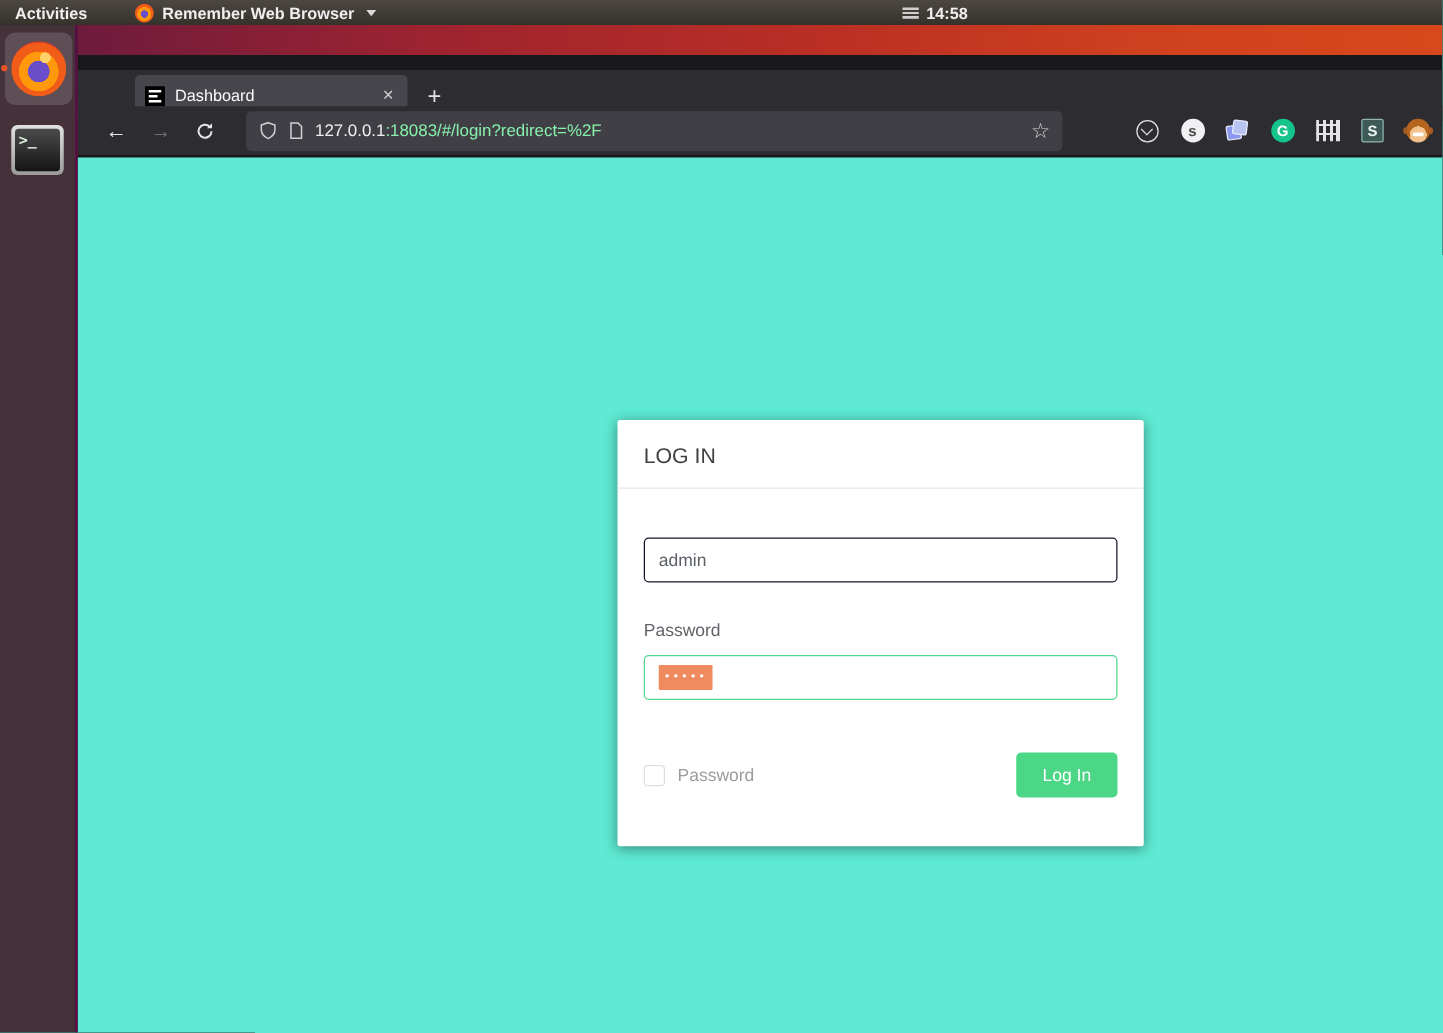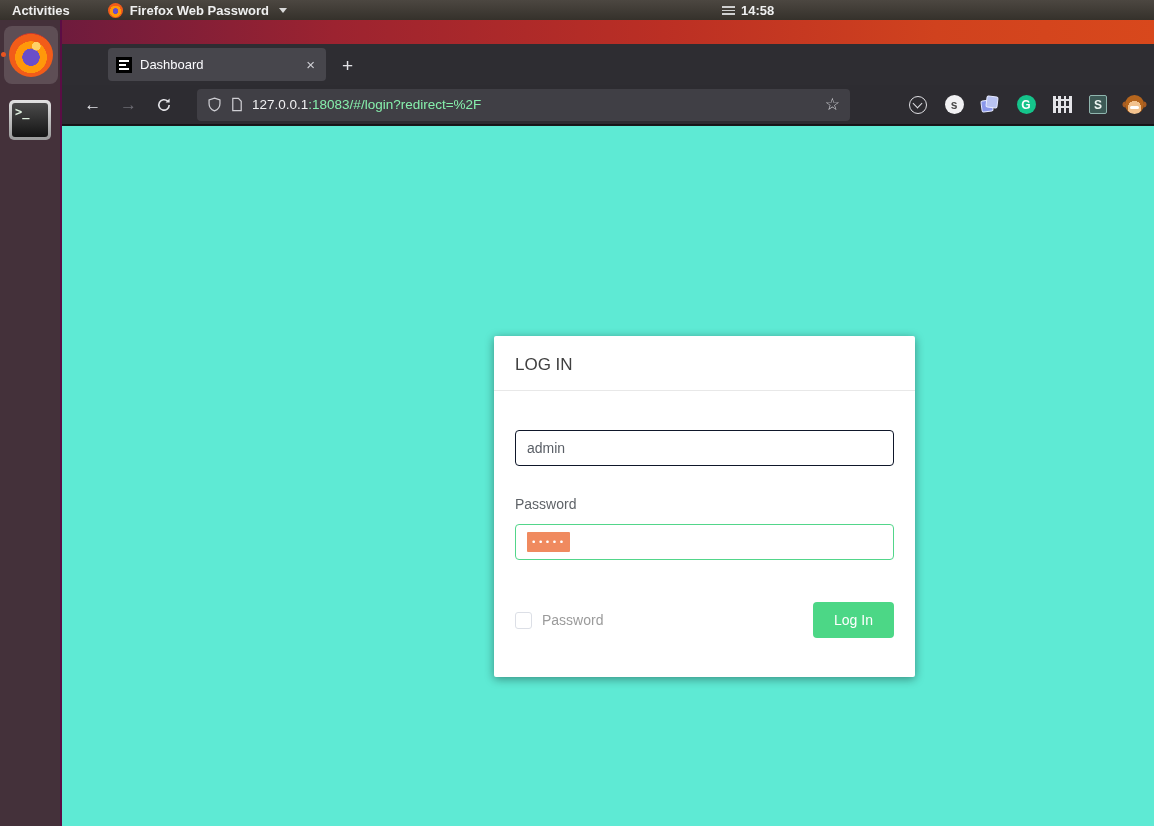--- a/index.html
+++ b/index.html
@@ -32,21 +32,21 @@
   .term-icon { position:absolute; left:9px; top:80px; width:42px; height:40px;
     background:linear-gradient(#e2e2e2,#9a9a9a); border-radius:5px; padding:3px; }
   .term-screen { width:100%; height:100%; background:linear-gradient(#4b4b4b,#141414); border-radius:3px;
     color:#dff0df; font-family:"DejaVu Sans Mono", monospace; font-size:12px; font-weight:bold; padding:2px 3px; }
 
   
   .window { position:absolute; left:62px; top:20px; width:1092px; height:806px; }
   .wallpaper-strip { position:absolute; left:0; top:0; width:100%; height:24px;
     background:linear-gradient(90deg,#6e1b3d 0%,#9c2330 25%,#bb2f24 55%,#d0421e 80%,#d8481c 100%); }
 
-  .tabbar { position:absolute; left:0; top:24px; width:100%; height:41px; background:#2e2d32;
+  .tabbar { position:absolute; left:0; top:36px; width:100%; height:41px; background:#2e2d32;
     display:flex; align-items:flex-end; }
   .tab { margin-left:46px; margin-bottom:4px; width:218px; height:33px; background:#47464c; border-radius:4px;
     display:flex; align-items:center; padding:0 8px; color:#fbfbfe; font-size:13px; }
   .favicon { width:16px; height:16px; background:#000; margin-right:8px; padding:3px 3px; display:flex;
     flex-direction:column; justify-content:space-between; }
   .favicon i { display:block; height:2px; background:#fff; }
   .favicon i:nth-child(1){ width:10px; } .favicon i:nth-child(2){ width:7px; } .favicon i:nth-child(3){ width:10px; }
   .tab-title { flex:1; white-space:nowrap; overflow:hidden; }
   .tab-close { color:#cfcfd4; font-size:15px; padding:0 3px; cursor:default; }
   .newtab { color:#e2e2e6; font-size:19px; margin-left:16px; margin-bottom:10px; line-height:1; cursor:default; }
@@ -108,21 +108,21 @@
   .login-btn { margin-left:auto; width:81px; height:36px; background:#4cd786; border:none; border-radius:4px;
     color:#fff; font-size:14px; font-family:"Liberation Sans", sans-serif; }
 </style>
 </head>
 <body>
 
 <div class="panel">
   <span class="activities">Activities</span>
   <span class="appmenu">
     <span class="ff-mini"></span>
-    <span>Firefox Web Password</span>
+    <span>Remember Web Browser</span>
     <span class="caret"></span>
   </span>
   <span class="clock">
     <span class="weekday-icon"></span>
     <span>14:58</span>
   </span>
 </div>
 
 <div class="dock">
   <div class="dock-tile">

